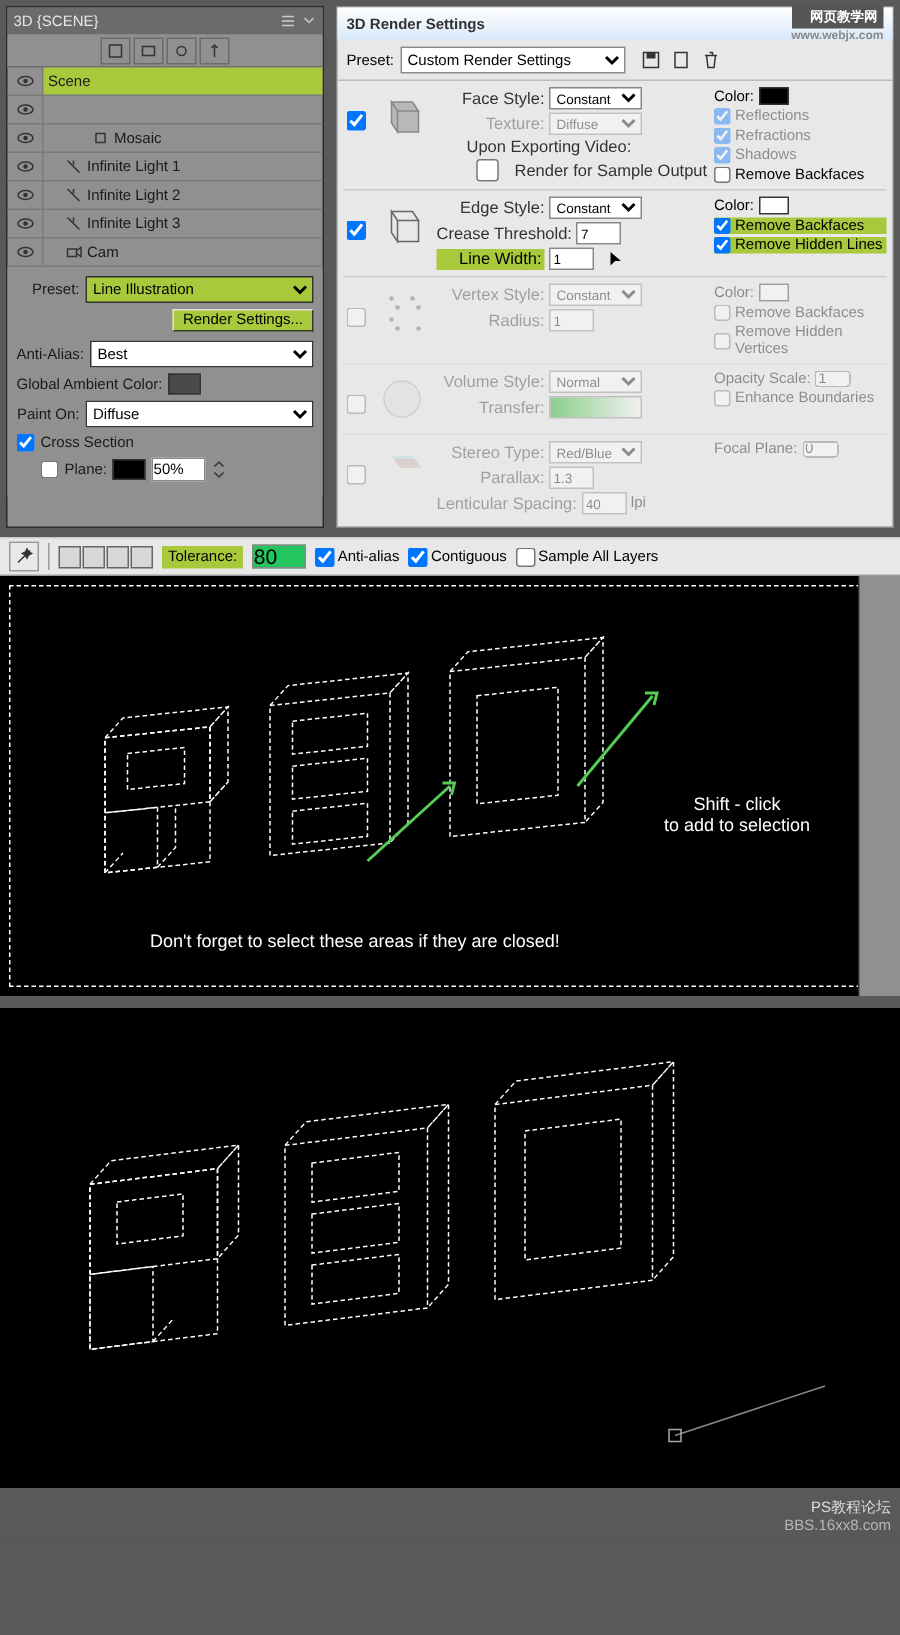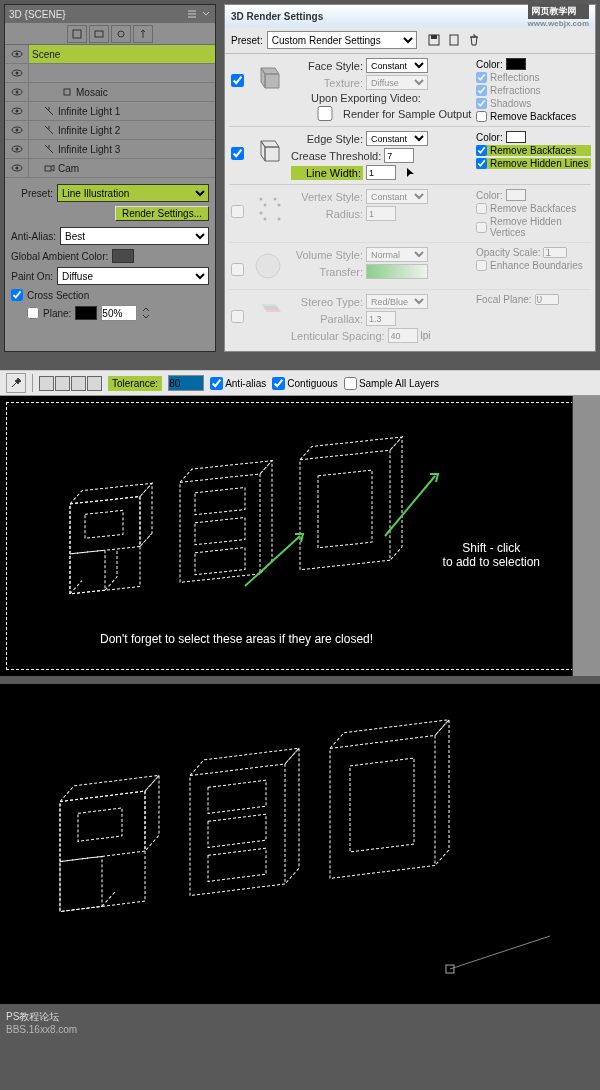--- a/index.html
+++ b/index.html
@@ -52,38 +52,38 @@
 .field-row.hl label{background:#a9c93c;padding:1px 2px;color:#000}
 .field-row select,.field-row input{font-size:9px;border:1px solid #888;height:15px;background:#fff}
 .field-row select{width:62px}
 .field-row input{width:30px;padding:0 2px}
 .disabled{opacity:.4}
 .mini-cb{display:flex;align-items:center;gap:3px}
 .mini-cb input{width:11px;height:11px}
 .colorbox{width:20px;height:12px;border:1px solid #333;background:#000;display:inline-block}
 .colorbox.white{background:#fff}
 
-.mid{position:relative;margin-top:14px}
+.mid{position:relative;margin-top:2px}
 .option-bar{background:#e8e8e8;height:26px;display:flex;align-items:center;gap:6px;padding:0 6px;border-top:1px solid #ccc;border-bottom:1px solid #999}
 .option-bar .wand{width:20px;height:20px;border:1px solid #999;display:flex;align-items:center;justify-content:center}
 .option-bar .boxes{display:flex;gap:1px}
 .option-bar .boxes div{width:15px;height:15px;border:1px solid #666;background:#d8d8d8}
 .option-bar .tol-label{background:#a9c93c;padding:2px 4px;font-size:10px}
-.option-bar input[type=text]{width:36px;font-size:10px;height:16px;border:1px solid #888;background:#0369a1}
+.option-bar input[type=text]{width:36px;font-size:14px;height:16px;border:1px solid #888;background:#22c55e}
 .option-bar .opt-cb{display:flex;align-items:center;gap:2px;font-size:10px}
 .canvas-area{background:#000;position:relative;height:280px;overflow:hidden}
 .canvas-area .sel-border{position:absolute;inset:6px;border:1px dashed #fff}
 .wireframe{position:absolute;left:50px;top:40px;color:#fff}
 .annot{position:absolute;color:#fff;font-size:12px}
 .arrow-svg{position:absolute}
 .cropped-panel{position:absolute;right:-2px;top:0;width:30px;background:#909090;height:280px;border-left:1px solid #333}
 
 .bottom{margin-top:8px}
 .bottom .canvas-area{height:320px}
-.footer-text{text-align:left;color:#ddd;font-size:12px;padding:6px}
+.footer-text{text-align:right;color:#ddd;font-size:12px;padding:6px}
 </style>
 </head>
 <body>
 
 <div class="section top">
 
   <div class="panel3d">
     <div class="panel3d-header">
       <span>3D {SCENE}</span>
       <span class="spacer"></span>
@@ -242,21 +242,21 @@
             <path d="M2 5l3-3 3 3M2 9l3 3 3-3" fill="none" stroke="#333"></path>
           </svg>
       </div>
     </div>
   </div>
 
   <div class="render">
     <div class="render-title">
       <span>3D Render Settings</span>
       <span class="spacer"></span>
-      <div style="">
+      <div style="text-align:right">
         <div class="website-badge">网页教学网</div>
         <div style="font-size:8px;color:#888">www.webjx.com</div>
       </div>
     </div>
     <div class="preset-row">
       <label>Preset:</label>
       <select><option>Custom Render Settings</option></select>
       <div class="icons">
         <svg viewBox="0 0 14 14">
             <rect x="2" y="2" width="10" height="10" fill="none" stroke="#333"></rect>

